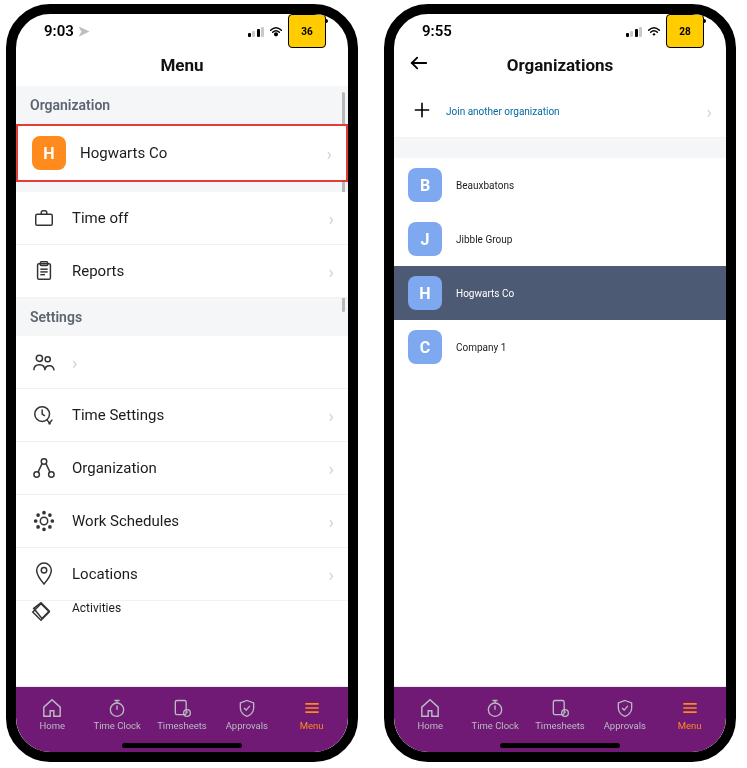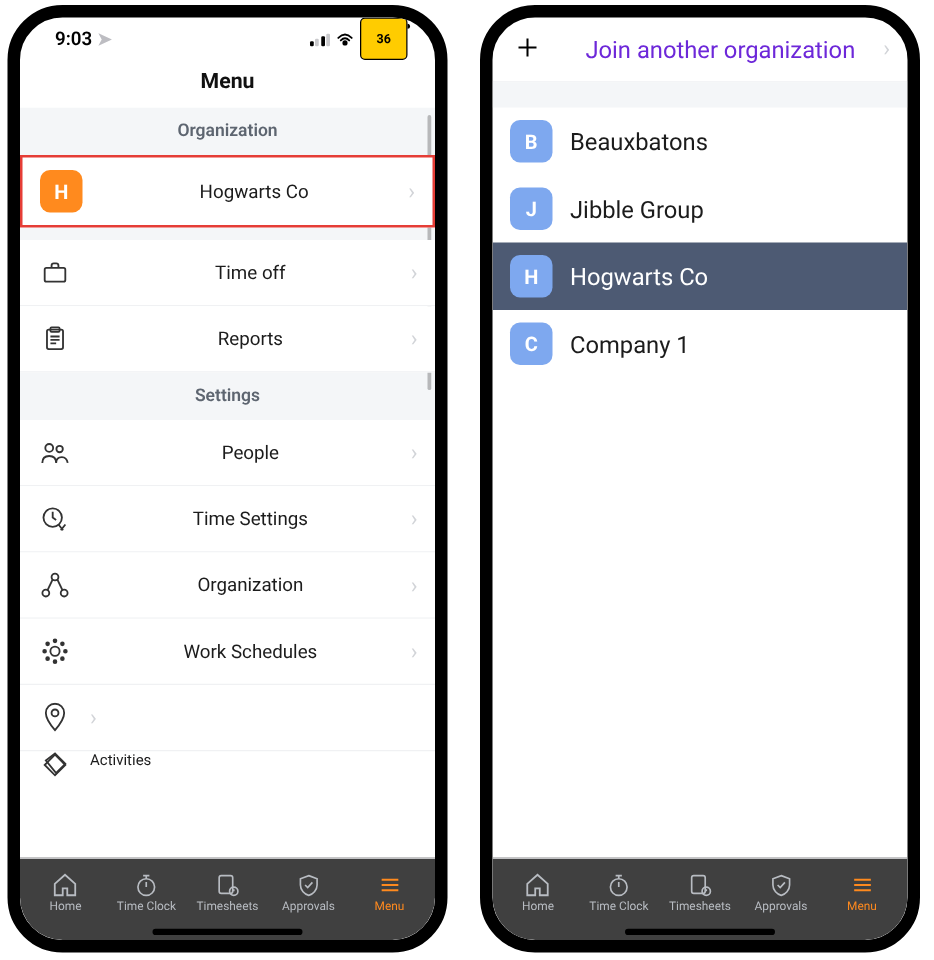--- a/index.html
+++ b/index.html
@@ -21,21 +21,20 @@
     position: relative;
     overflow: hidden;
   }
   .phone-inner {
     width: 100%;
     height: 100%;
     display: flex;
     flex-direction: column;
     overflow: hidden;
     border-radius: 34px;
-    text-align: center;
   }
   
   .status-bar {
     height: 30px;
     display: flex;
     align-items: center;
     justify-content: space-between;
     padding: 4px 22px 0 28px;
     font-size: 15px;
     font-weight: 600;
@@ -161,21 +160,21 @@
     border-radius: 2px;
   }
   
   .tabbar {
     height: 66px;
     border-top: 1px solid #ececee;
     display: flex;
     align-items: center;
     justify-content: space-around;
     padding: 4px 4px 14px 4px;
-    background: #404040;
+    background: #701a75;
     position: relative;
   }
   .tab {
     display: flex;
     flex-direction: column;
     align-items: center;
     gap: 2px;
     font-size: 9.5px;
     color: #b8bcc2;
     width: 60px;
@@ -206,21 +205,21 @@
     margin-right: 10px;
     font-size: 20px;
     font-weight: 300;
   }
   .org-row {
     display: flex;
     align-items: center;
     height: 54px;
     padding: 0 14px;
   }
-  .org-row .label { font-size: 19px; color: #1c1c1c; }
+  .org-row .label { font-size: 10px; color: #1c1c1c; }
   .org-row.selected {
     background: #4d5a73;
   }
   .org-row.selected .label { color: #fff; }
   .cut-row {
     height: 22px;
     padding: 0 14px;
     display: flex;
     align-items: flex-start;
     overflow: hidden;
@@ -301,21 +300,20 @@
       <div class="section-header">Settings</div>
 
       <div class="row">
         <div class="icon-slot">
           <svg width="24" height="22" viewBox="0 0 26 22" fill="none" stroke="#333" stroke-width="1.6">
               <circle cx="8" cy="7" r="3.4"></circle>
               <circle cx="17" cy="8" r="2.8"></circle>
               <path d="M2 20 q0-6 6-6 q6 0 6 6 M14 20 q0-5 5-5 q4 0 5 5"></path>
             </svg>
         </div>
-        <div class="label">People</div>
         <div class="chev">›</div>
       </div>
 
       <div class="row">
         <div class="icon-slot">
           <svg width="24" height="24" viewBox="0 0 26 26" fill="none" stroke="#333" stroke-width="1.6">
               <circle cx="11" cy="12" r="8"></circle>
               <path d="M11 7 v5 l3 2"></path>
               <path d="M16 18 l4 5 M22 18 l-4 5"></path>
             </svg>
@@ -356,20 +354,21 @@
         <div class="chev">›</div>
       </div>
 
       <div class="row">
         <div class="icon-slot">
           <svg width="22" height="24" viewBox="0 0 24 26" fill="none" stroke="#333" stroke-width="1.6">
               <path d="M12 24 C6 17 4 13 4 9 a8 8 0 1 1 16 0 c0 4 -2 8 -8 15 Z"></path>
               <circle cx="12" cy="9" r="3"></circle>
             </svg>
         </div>
+        <div class="label">Locations</div>
         <div class="chev">›</div>
       </div>
 
       <div class="cut-row">
         <div class="icon-slot">
           <svg width="22" height="22" viewBox="0 0 24 24" fill="none" stroke="#333" stroke-width="1.6">
               <path d="M3 12 L12 3 L21 12 L12 21 Z" transform="rotate(0 12 12)"></path>
               <path d="M4 8 l8-6 l9 9 l-8 8 Z" fill="none"></path>
             </svg>
         </div>
@@ -417,31 +416,60 @@
         <span>Menu</span>
       </div>
       <div class="home-indicator"></div>
     </div>
   </div>
 </div>
 
 <div class="phone">
   <div class="phone-inner">
 
-
+    <div class="status-bar">
+      <div class="status-left">
+        <span>9:55</span>
+      </div>
+      <div class="status-right">
+        <span class="signal">
+          <span style="height:4px"></span>
+            <span class="dim" style="height:6px"></span>
+            <span style="height:8px"></span>
+            <span class="dim" style="height:10px"></span>
+        </span>
+        <svg class="wifi-icon" viewBox="0 0 24 18">
+          <path d="M4 8 Q12 0 20 8 M7 11 Q12 6 17 11" fill="none" stroke="#000" stroke-width="2.2" stroke-linecap="round"></path>
+          <circle cx="12" cy="14" r="1.8" fill="#000"></circle>
+        </svg>
+        <span class="battery">
+          <span>28</span>
+        </span>
+      </div>
+    </div>
+
+    <div class="header">
+      <span class="back">
+        <svg width="22" height="18" viewBox="0 0 24 20" fill="none" stroke="#000" stroke-width="2" stroke-linecap="round">
+            <line x1="20" y1="10" x2="4" y2="10"></line>
+            <polyline points="10,4 4,10 10,16"></polyline>
+          </svg>
+      </span>
+      <span>Organizations</span>
+    </div>
 
     <div class="list-area">
       <div class="join-row">
         <span class="plus">
           <svg width="18" height="18" viewBox="0 0 20 20" stroke="#000" stroke-width="1.8">
               <line x1="10" y1="2" x2="10" y2="18"></line>
               <line x1="2" y1="10" x2="18" y2="10"></line>
             </svg>
         </span>
-        <span class="label" style="flex:1;font-size:19px;color:#6d28d9">Join another organization</span>
+        <span class="label" style="flex:1;font-size:10px;color:#0369a1">Join another organization</span>
         <span class="chev" style="color:#d2d4d8;font-size:18px">›</span>
       </div>
 
       <div class="gap-row" style="height:20px"></div>
 
       <div class="org-row">
         <div class="org-badge blue">B</div>
         <div class="label">Beauxbatons</div>
       </div>
       <div class="org-row">

